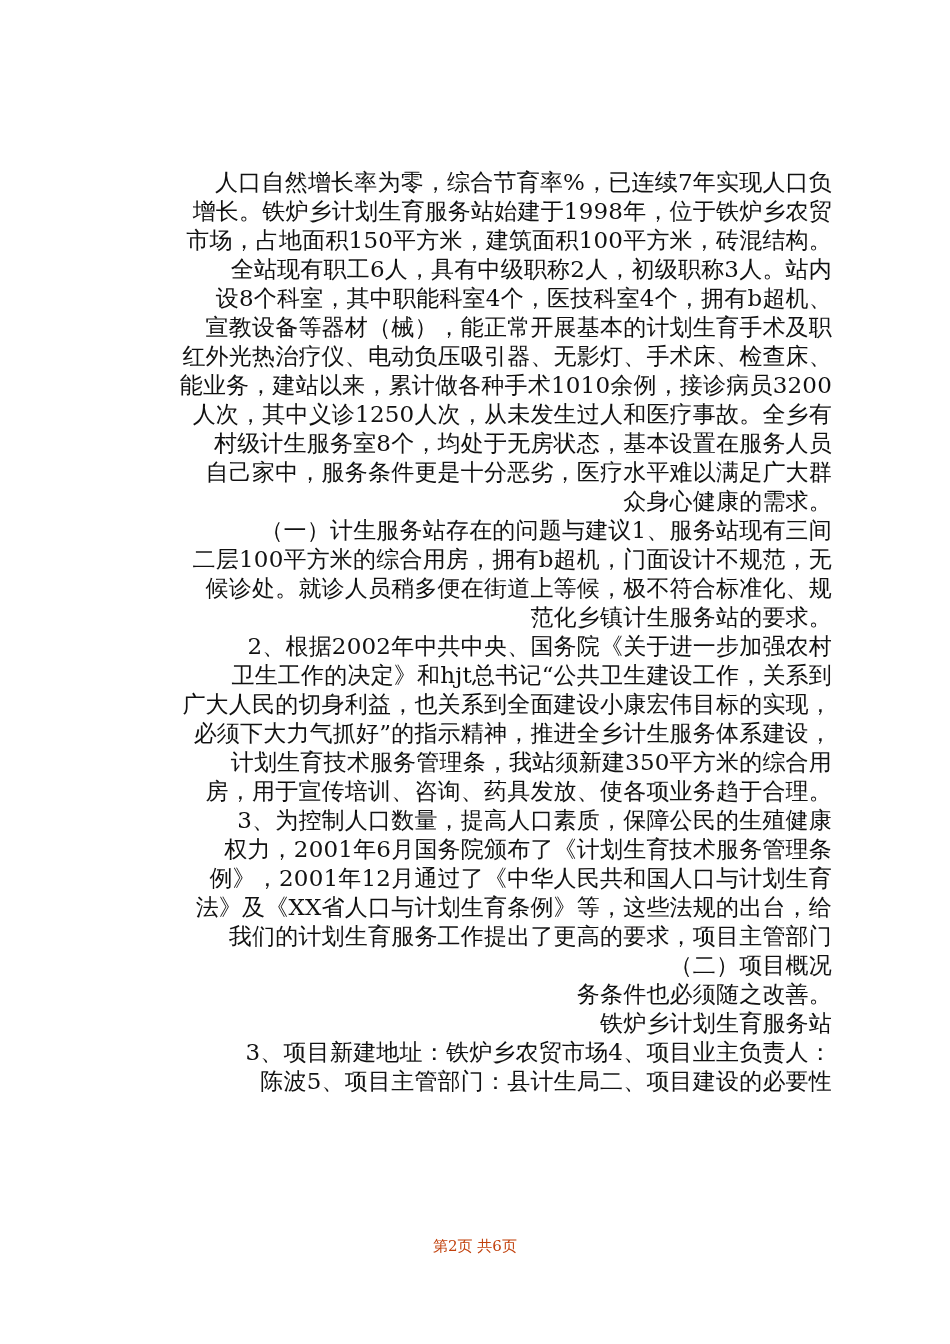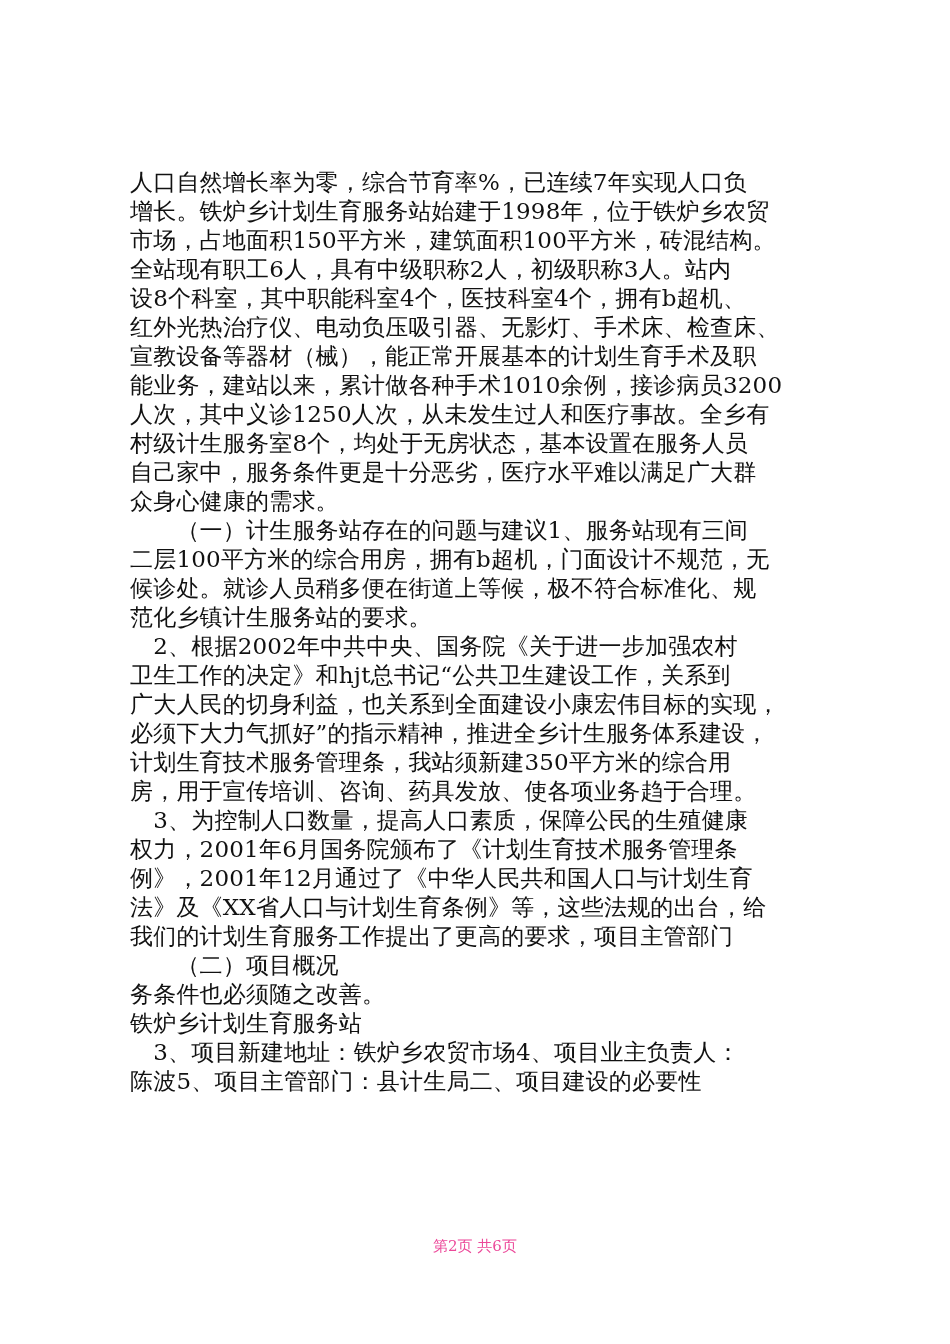--- a/index.html
+++ b/index.html
@@ -20,42 +20,43 @@
       left: 130px;
       top: 168px;
       width: 702px;
     }
     .line {
       height: 29px;
       line-height: 29px;
       font-size: 23px;
       white-space: nowrap;
       letter-spacing: 0.2px;
+      text-align: right;
     }
     .footer {
       position: absolute;
       top: 1237px;
       left: 0;
       width: 950px;
       text-align: center;
       font-size: 15px;
-      color: #ec4899;
+      color: #c2410c;
     }
   </style>
 </head>
 <body>
 
 <div class="page">
   <div class="line">人口自然增长率为零，综合节育率%，已连续7年实现人口负</div>
   <div class="line">增长。铁炉乡计划生育服务站始建于1998年，位于铁炉乡农贸</div>
   <div class="line">市场，占地面积150平方米，建筑面积100平方米，砖混结构。</div>
   <div class="line">全站现有职工6人，具有中级职称2人，初级职称3人。站内</div>
   <div class="line">设8个科室，其中职能科室4个，医技科室4个，拥有b超机、</div>
+  <div class="line">宣教设备等器材（械），能正常开展基本的计划生育手术及职</div>
   <div class="line">红外光热治疗仪、电动负压吸引器、无影灯、手术床、检查床、</div>
-  <div class="line">宣教设备等器材（械），能正常开展基本的计划生育手术及职</div>
   <div class="line">能业务，建站以来，累计做各种手术1010余例，接诊病员3200</div>
   <div class="line">人次，其中义诊1250人次，从未发生过人和医疗事故。全乡有</div>
   <div class="line">村级计生服务室8个，均处于无房状态，基本设置在服务人员</div>
   <div class="line">自己家中，服务条件更是十分恶劣，医疗水平难以满足广大群</div>
   <div class="line">众身心健康的需求。</div>
   <div class="line">　　（一）计生服务站存在的问题与建议1、服务站现有三间</div>
   <div class="line">二层100平方米的综合用房，拥有b超机，门面设计不规范，无</div>
   <div class="line">候诊处。就诊人员稍多便在街道上等候，极不符合标准化、规</div>
   <div class="line">范化乡镇计生服务站的要求。</div>
   <div class="line">　2、根据2002年中共中央、国务院《关于进一步加强农村</div>

